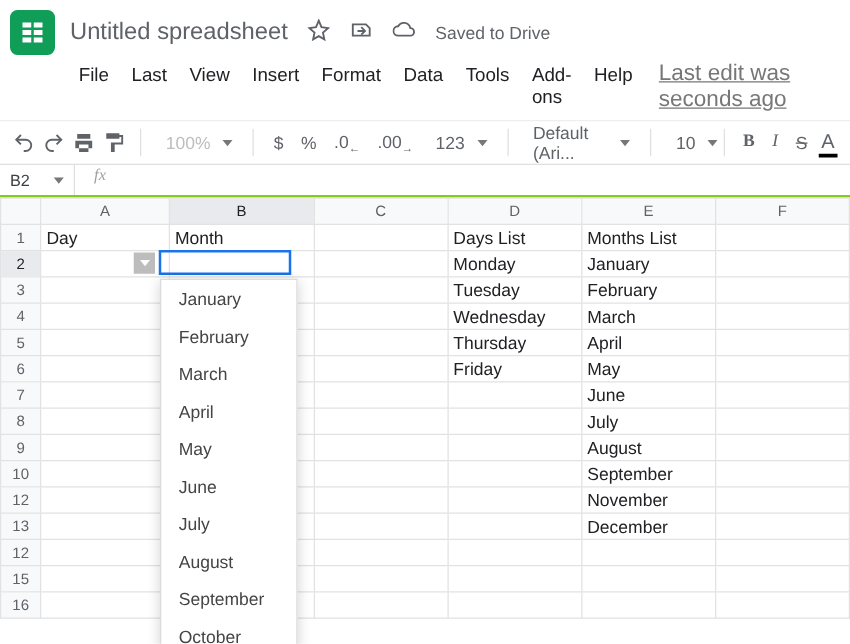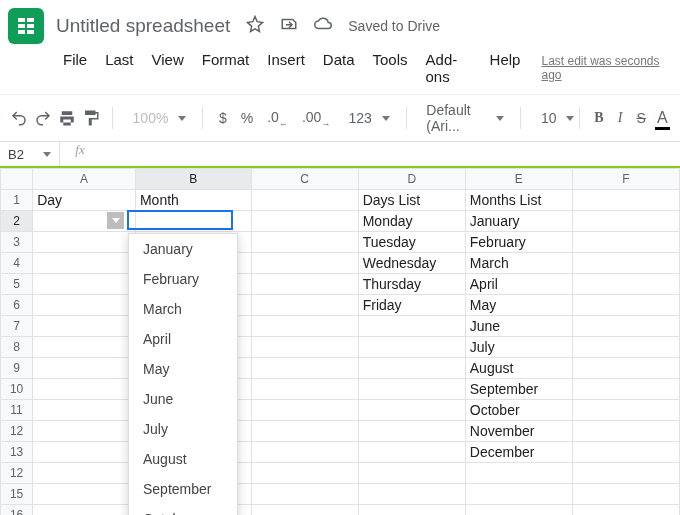--- a/index.html
+++ b/index.html
@@ -12,24 +12,24 @@
   .logo-grid span { background: #fff; }
   .doc-title { font-size: 19px; color: #5f6368; font-weight: 400; }
   .title-icons { display: flex; align-items: center; gap: 16px; margin-left: 16px; color: #5f6368; }
   .title-icons svg, .title-icons .cloud { width: 18px; height: 18px; }
   .saved-text { font-size: 14px; color: #5f6368; }
 
   
   .menubar-row { display: flex; align-items: center; padding: 2px 0 6px 56px; font-size: 15px; color: #202124; }
   .menubar { display: flex; gap: 4px; }
   .menu-item { padding: 3px 7px; border-radius: 3px; cursor: pointer; }
-  .last-edit { margin-left: 14px; color: #777; font-size: 12px; text-decoration: underline; }
-
-  
-  .toolbar { display: flex; align-items: center; height: 48px; border-top: 1px solid #eee; border-bottom: 1px solid #e0e0e0; padding: 0 10px; gap: 6px; color: #5f6368; font-size: 14px; }
+  .last-edit { margin-left: 14px; color: #777; font-size: 18px; text-decoration: underline; }
+
+  
+  .toolbar { display: flex; align-items: center; height: 36px; border-top: 1px solid #eee; border-bottom: 1px solid #e0e0e0; padding: 0 10px; gap: 6px; color: #5f6368; font-size: 14px; }
   .tb-sep { width: 1px; height: 22px; background: #e0e0e0; margin: 0 6px; }
   .tb-btn { width: 26px; height: 26px; display: flex; align-items: center; justify-content: center; border-radius: 3px; cursor: pointer; }
   .tb-text { padding: 0 4px; cursor: pointer; color: #bdbdbd; }
   .tb-text.enabled { color: #5f6368; }
   .tb-select { display: flex; align-items: center; gap: 6px; padding: 0 4px; cursor: pointer; }
   .caret { width: 0; height: 0; border-left: 4px solid transparent; border-right: 4px solid transparent; border-top: 5px solid #777; }
   .bold { font-weight: 700; font-family: Georgia, serif; }
   .italic { font-style: italic; font-family: Georgia, serif; }
   .strike { text-decoration: line-through; }
   .color-A { position: relative; font-weight: 500; font-size: 16px; }
@@ -97,22 +97,22 @@
     </span>
     <span class="saved-text">Saved to Drive</span>
   </div>
 </div>
 
 <div class="menubar-row">
   <div class="menubar" id="menubar">
       <div class="menu-item">File</div>
       <div class="menu-item">Last</div>
       <div class="menu-item">View</div>
+      <div class="menu-item">Insert</div>
       <div class="menu-item">Format</div>
-      <div class="menu-item">Insert</div>
       <div class="menu-item">Data</div>
       <div class="menu-item">Tools</div>
       <div class="menu-item">Add-ons</div>
       <div class="menu-item">Help</div>
     </div>
   <div class="last-edit">Last edit was seconds ago</div>
 </div>
 
 <div class="toolbar">
   <div class="tb-btn">
@@ -272,29 +272,20 @@
           <td class="">August</td>
           <td class=""></td>
         </tr>
         <tr>
           <th class="rowhdr">10</th>
           <td class=""></td>
           <td class=""></td>
           <td class=""></td>
           <td class=""></td>
           <td class="">September</td>
-          <td class=""></td>
-        </tr>
-        <tr>
-          <th class="rowhdr">11</th>
-          <td class=""></td>
-          <td class=""></td>
-          <td class=""></td>
-          <td class=""></td>
-          <td class="">October</td>
           <td class=""></td>
         </tr>
         <tr>
           <th class="rowhdr">12</th>
           <td class=""></td>
           <td class=""></td>
           <td class=""></td>
           <td class=""></td>
           <td class="">November</td>
           <td class=""></td>

